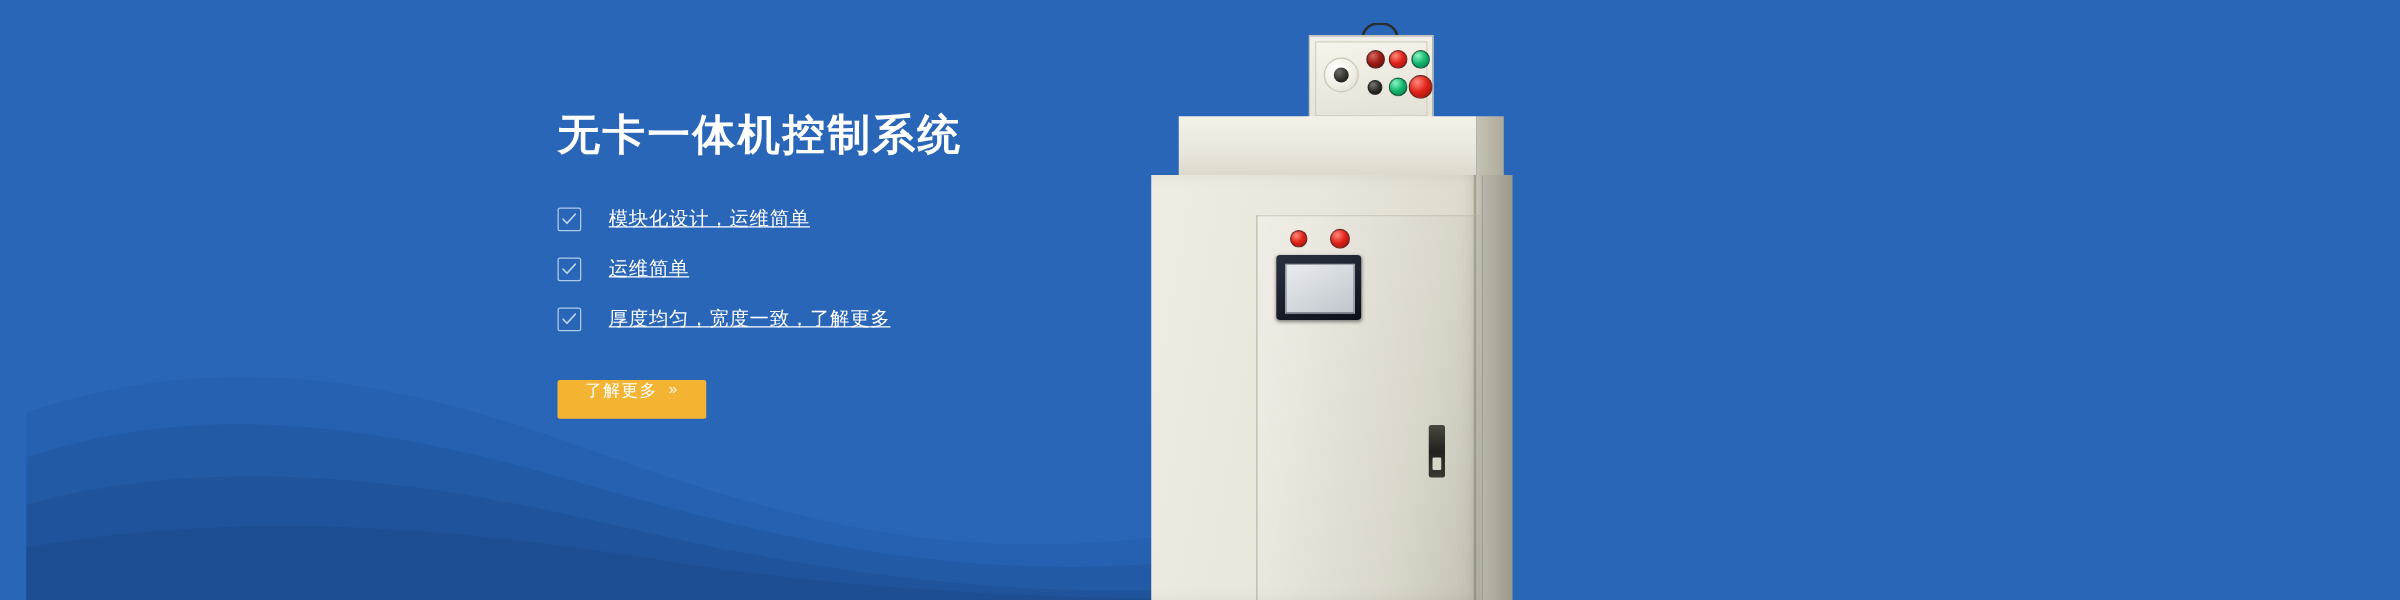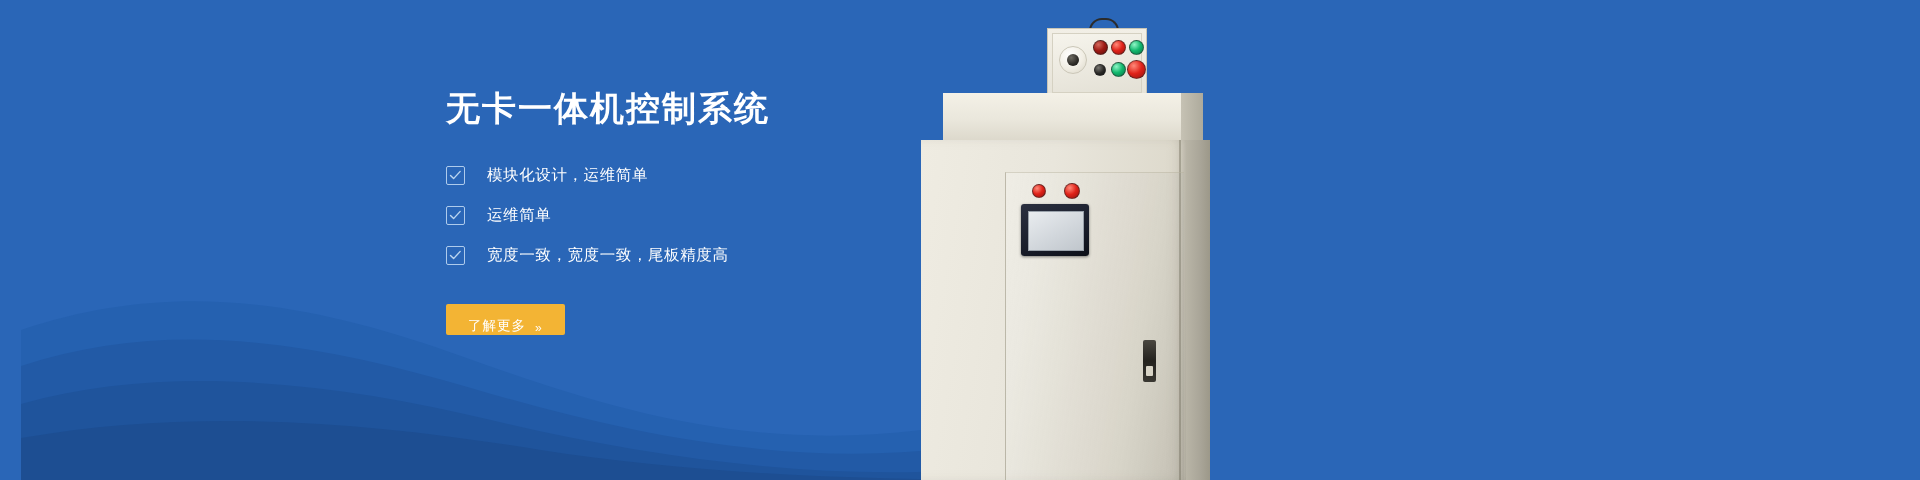--- a/index.html
+++ b/index.html
@@ -70,25 +70,26 @@
     border-radius: 2px;
     margin-right: 22px;
     position: relative;
   }
   .check-box svg { position: absolute; left: 2px; top: 2px; }
 
   .feature-text {
     font-size: 15.5px;
     color: #ffffff;
     letter-spacing: 0.6px;
+    text-decoration: underline;
   }
 
   #cta-button {
     display: inline-flex;
-    align-items: flex-end;
+    align-items: flex-start;
     justify-content: center;
     margin-top: 19px;
     padding: 0 22px;
     height: 31px;
     background: #f3b434;
     border: none;
     border-radius: 2px;
     color: #ffffff;
     font-size: 13.5px;
     letter-spacing: 1px;
@@ -335,21 +336,21 @@
         </span>
         <span class="feature-text">运维简单</span>
       </li>
 
       <li class="feature-item">
         <span class="check-box">
           <svg width="13" height="13" viewBox="0 0 13 13">
             <path d="M1.5 6.4 L4.6 9.6 L11.2 2.4" fill="none" stroke="#bcd6f0" stroke-width="1.4" stroke-linecap="round" stroke-linejoin="round"></path>
           </svg>
         </span>
-        <span class="feature-text">宽度一致，宽度一致，尾板精度高</span>
+        <span class="feature-text">厚度均匀，宽度一致，了解更多</span>
       </li>
 
     </ul>
 
     <button id="cta-button">
       <span>了解更多</span>
       <span id="cta-arrow">»</span>
     </button>
 
   </div>

